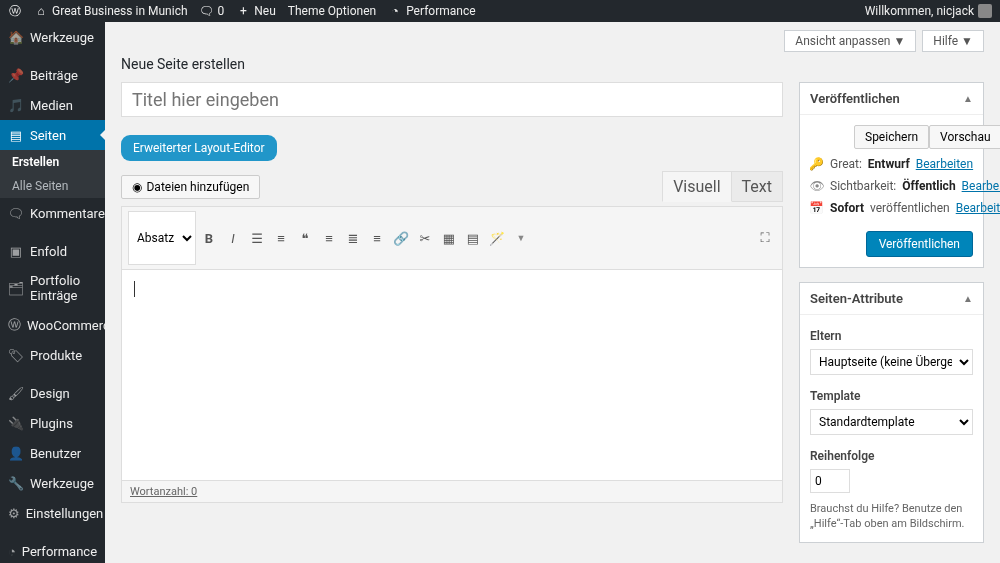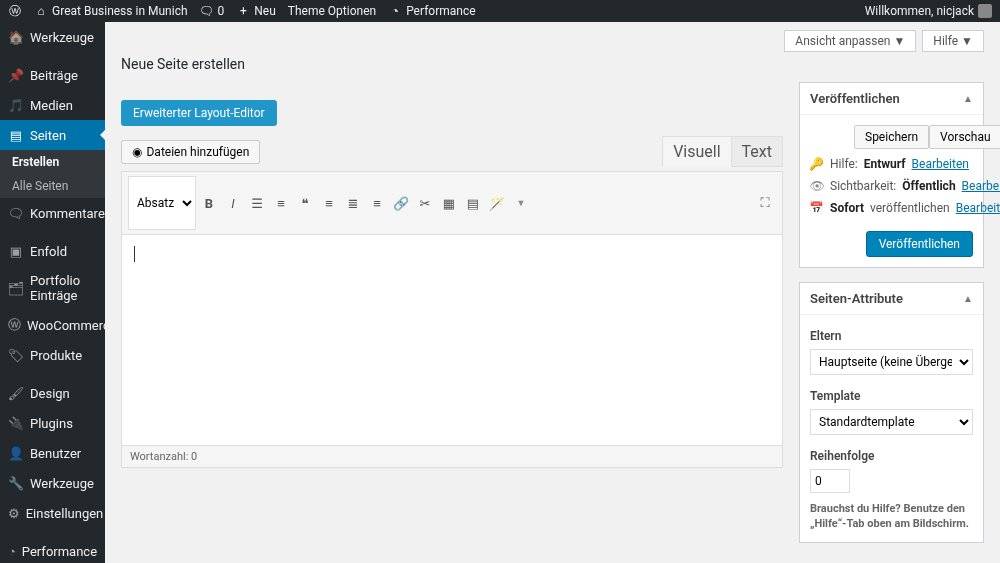--- a/index.html
+++ b/index.html
@@ -20,50 +20,50 @@
 .sidebar .mi-icon { width: 16px; height: 16px; display: inline-flex; align-items: center; justify-content: center; opacity: 0.6; }
 .sidebar .menu-item.current .mi-icon { opacity: 1; }
 .content { flex: 1; padding: 8px 16px; overflow-y: auto; }
 .top-actions { display: flex; justify-content: flex-end; gap: 6px; margin-bottom: 4px; }
 .screen-btn { background: #fff; border: 1px solid #ccd0d4; padding: 3px 10px; font-size: 12px; cursor: pointer; color: #555; }
 h1.page-title { font-size: 14px; font-weight: 400; margin: 4px 0 10px; color: #23282d; }
 .columns { display: flex; gap: 16px; }
 .col-main { flex: 1; min-width: 0; }
 .col-side { width: 185px; }
 #titlewrap input { width: 100%; padding: 6px 10px; font-size: 18px; border: 1px solid #ddd; background: #fff; color: #888; }
-.layout-btn { background: #2196c9; color: #fff; border: none; padding: 6px 12px; border-radius: 3px; font-size: 12px; cursor: pointer; margin: 18px 0 10px; }
+.layout-btn { background: #2196c9; color: #fff; border: none; padding: 6px 12px; border-radius: 9px; font-size: 12px; cursor: pointer; margin: 18px 0 10px; }
 .media-row { display: flex; justify-content: space-between; align-items: center; margin-bottom: 4px; }
 .media-btn { background: #f7f7f7; border: 1px solid #ccc; padding: 4px 10px; font-size: 12px; cursor: pointer; display: inline-flex; align-items: center; gap: 4px; border-radius: 2px; }
 .tabs { display: flex; }
 .tab { padding: 5px 10px; border: 1px solid #ddd; background: #ebebeb; font-size: 16px; cursor: pointer; color: #555; }
 .tab.active { background: #f5f5f5; border-bottom-color: #f5f5f5; }
 .tab + .tab { border-left: none; }
 .editor { border: 1px solid #ddd; background: #fff; }
 .toolbar { background: #f5f5f5; border-bottom: 1px solid #ddd; padding: 4px 6px; display: flex; align-items: center; gap: 2px; }
 .toolbar select { font-size: 12px; border: 1px solid #ddd; padding: 18px 4px; background: #fff; }
 .tb-btn { width: 22px; height: 22px; display: inline-flex; align-items: center; justify-content: center; cursor: pointer; color: #555; font-size: 13px; border-radius: 2px; }
 .tb-spacer { flex: 1; }
 .editor-body { min-height: 210px; padding: 10px 12px; font-size: 14px; color: #333; position: relative; }
 .editor-body .cursor { display: inline-block; width: 1px; height: 16px; background: #333; vertical-align: middle; }
-.editor-foot { background: #f5f5f5; border-top: 1px solid #ddd; padding: 4px 8px; font-size: 11px; color: #666; }
+.editor-foot { background: #f5f5f5; border-top: 1px solid #ddd; padding: 4px 8px; font-size: 11px; color: #666; text-decoration: underline; }
 .postbox { background: #fff; border: 1px solid #ccd0d4; margin-bottom: 14px; }
 .postbox-header { display: flex; justify-content: space-between; align-items: center; padding: 8px 10px; border-bottom: 1px solid #eee; font-size: 13px; font-weight: 600; cursor: pointer; }
 .postbox-body { padding: 10px; font-size: 12px; }
 .pb-row { display: flex; margin-bottom: 8px; margin-left: 44px; }
 .btn { background: #f7f7f7; border: 1px solid #ccc; padding: 4px 10px; font-size: 12px; cursor: pointer; border-radius: 2px; }
 .btn-primary { background: #0085ba; border: 1px solid #006799; color: #fff; padding: 5px 12px; font-size: 12px; cursor: pointer; border-radius: 3px; }
 .meta-line { display: flex; align-items: center; gap: 6px; margin: 8px 0; font-size: 12px; color: #555; }
 .meta-line a { color: #0073aa; text-decoration: underline; cursor: pointer; }
 .meta-line b { color: #222; }
 .meta-icon { width: 14px; height: 14px; display: inline-flex; align-items: center; justify-content: center; color: #888; }
 .pb-footer { text-align: right; padding-top: 8px; }
 .label { font-weight: 600; font-size: 12px; margin-bottom: 6px; margin-top: 4px; }
 select.full { width: 100%; padding: 4px; font-size: 12px; border: 1px solid #ddd; background: #fff; margin-bottom: 10px; }
 input.small { width: 40px; padding: 4px; border: 1px solid #ddd; font-size: 12px; }
-.help-text { font-size: 11px; color: #666; margin-top: 8px; line-height: 1.4; font-weight: bold; }
+.help-text { font-size: 11px; color: #666; margin-top: 8px; line-height: 1.4; }
 .toggle-ind { font-size: 10px; color: #777; }
 .avatar { width: 14px; height: 14px; background: #888; border-radius: 2px; }
 </style>
 </head>
 <body>
 
 <div class="admin-bar">
   <div class="admin-bar-left">
     <span class="ab-item">
         <span class="ab-icon">ⓦ</span>
@@ -171,20 +171,23 @@
 
   <div class="content">
     <div class="top-actions">
       <button class="screen-btn"><span>Ansicht anpassen</span> ▼</button>
       <button class="screen-btn"><span>Hilfe</span> ▼</button>
     </div>
     <h1 class="page-title">Neue Seite erstellen</h1>
 
     <div class="columns">
       <div class="col-main">
+        <div id="titlewrap">
+          <input type="text" placeholder="Titel hier eingeben" style="">
+        </div>
         <button class="layout-btn">Erweiterter Layout-Editor</button>
 
         <div class="media-row">
           <button class="media-btn">
               <span>◉</span>
               <span>Dateien hinzufügen</span>
             </button>
           <div class="tabs">
             <div class="tab active">Visuell</div>
             <div class="tab">Text</div>
@@ -226,21 +229,21 @@
               <span>Veröffentlichen</span>
               <span class="toggle-ind">▲</span>
             </div>
           <div class="postbox-body">
             <div class="pb-row">
               <button class="btn">Speichern</button>
               <button class="btn">Vorschau</button>
             </div>
             <div class="meta-line">
               <span class="meta-icon">🔑</span>
-              <span>Hilfe:</span>
+              <span>Great:</span>
               <b>Entwurf</b>
               <a>Bearbeiten</a>
             </div>
             <div class="meta-line">
               <span class="meta-icon">👁</span>
               <span>Sichtbarkeit:</span>
               <b>Öffentlich</b>
               <a>Bearbeiten</a>
             </div>
             <div class="meta-line">

